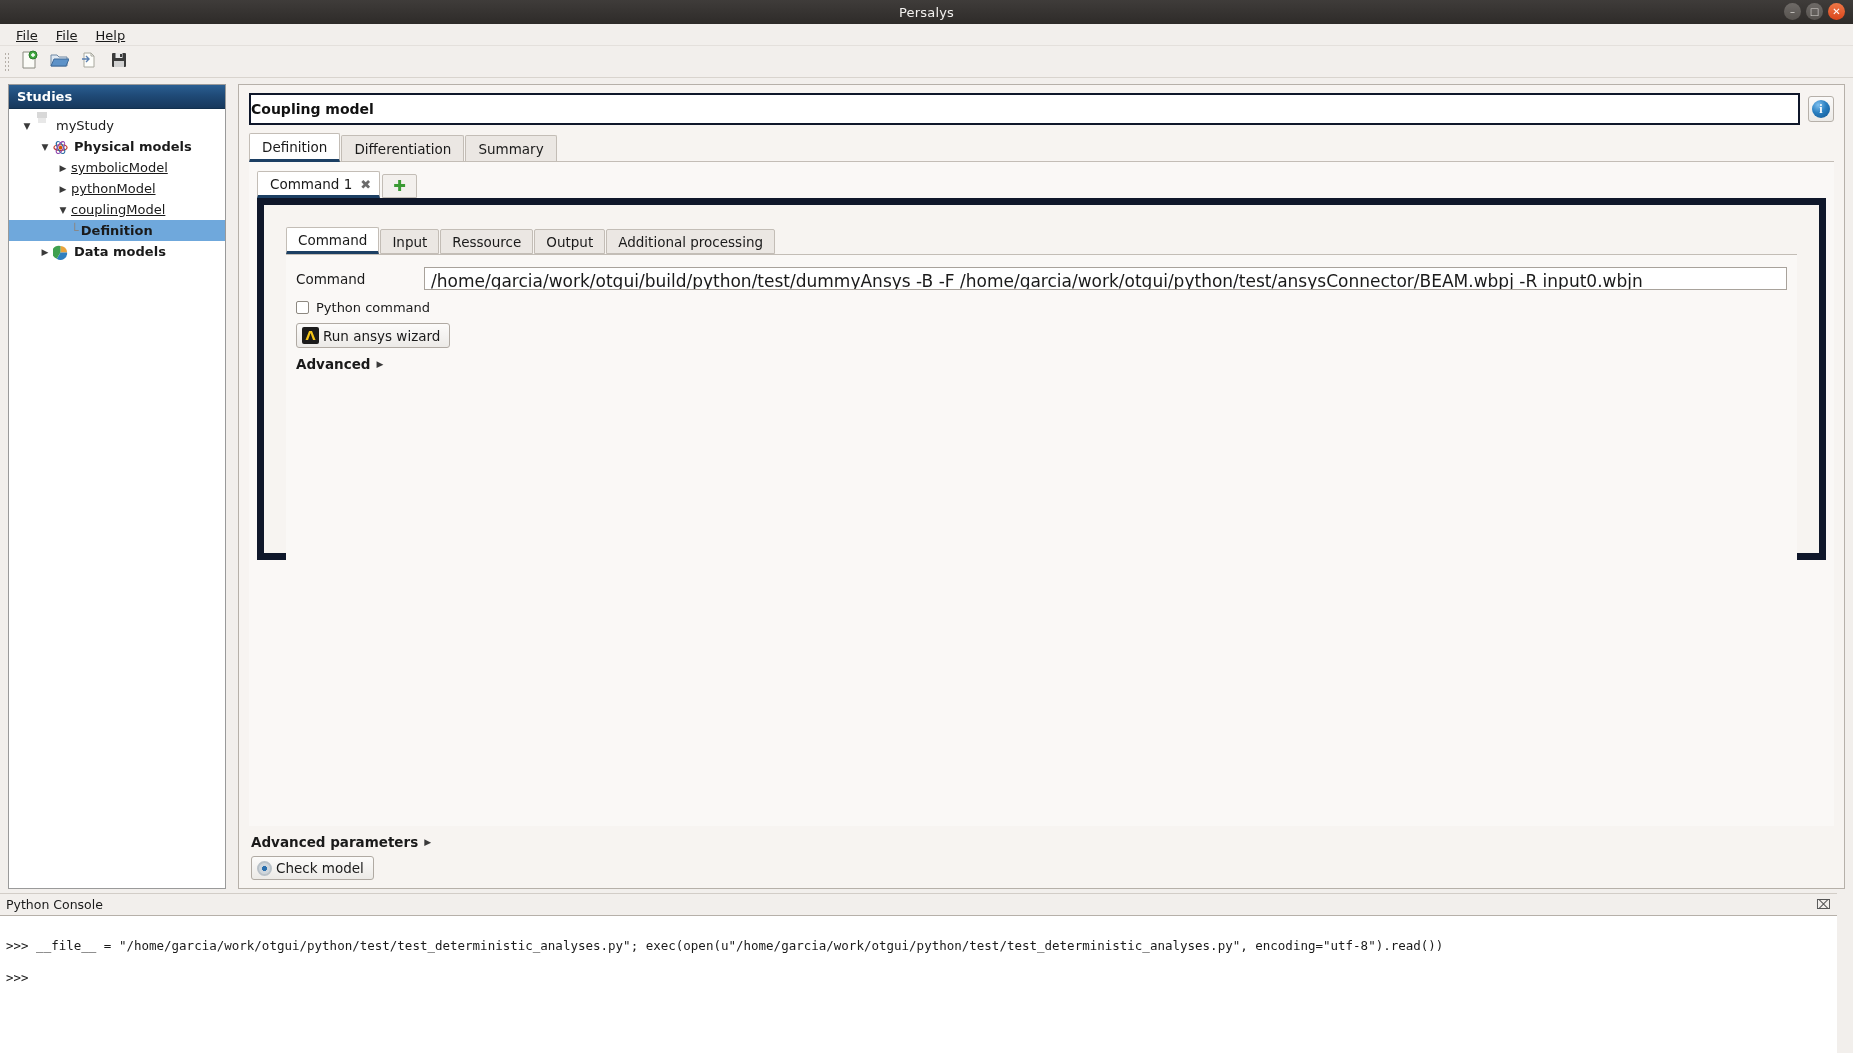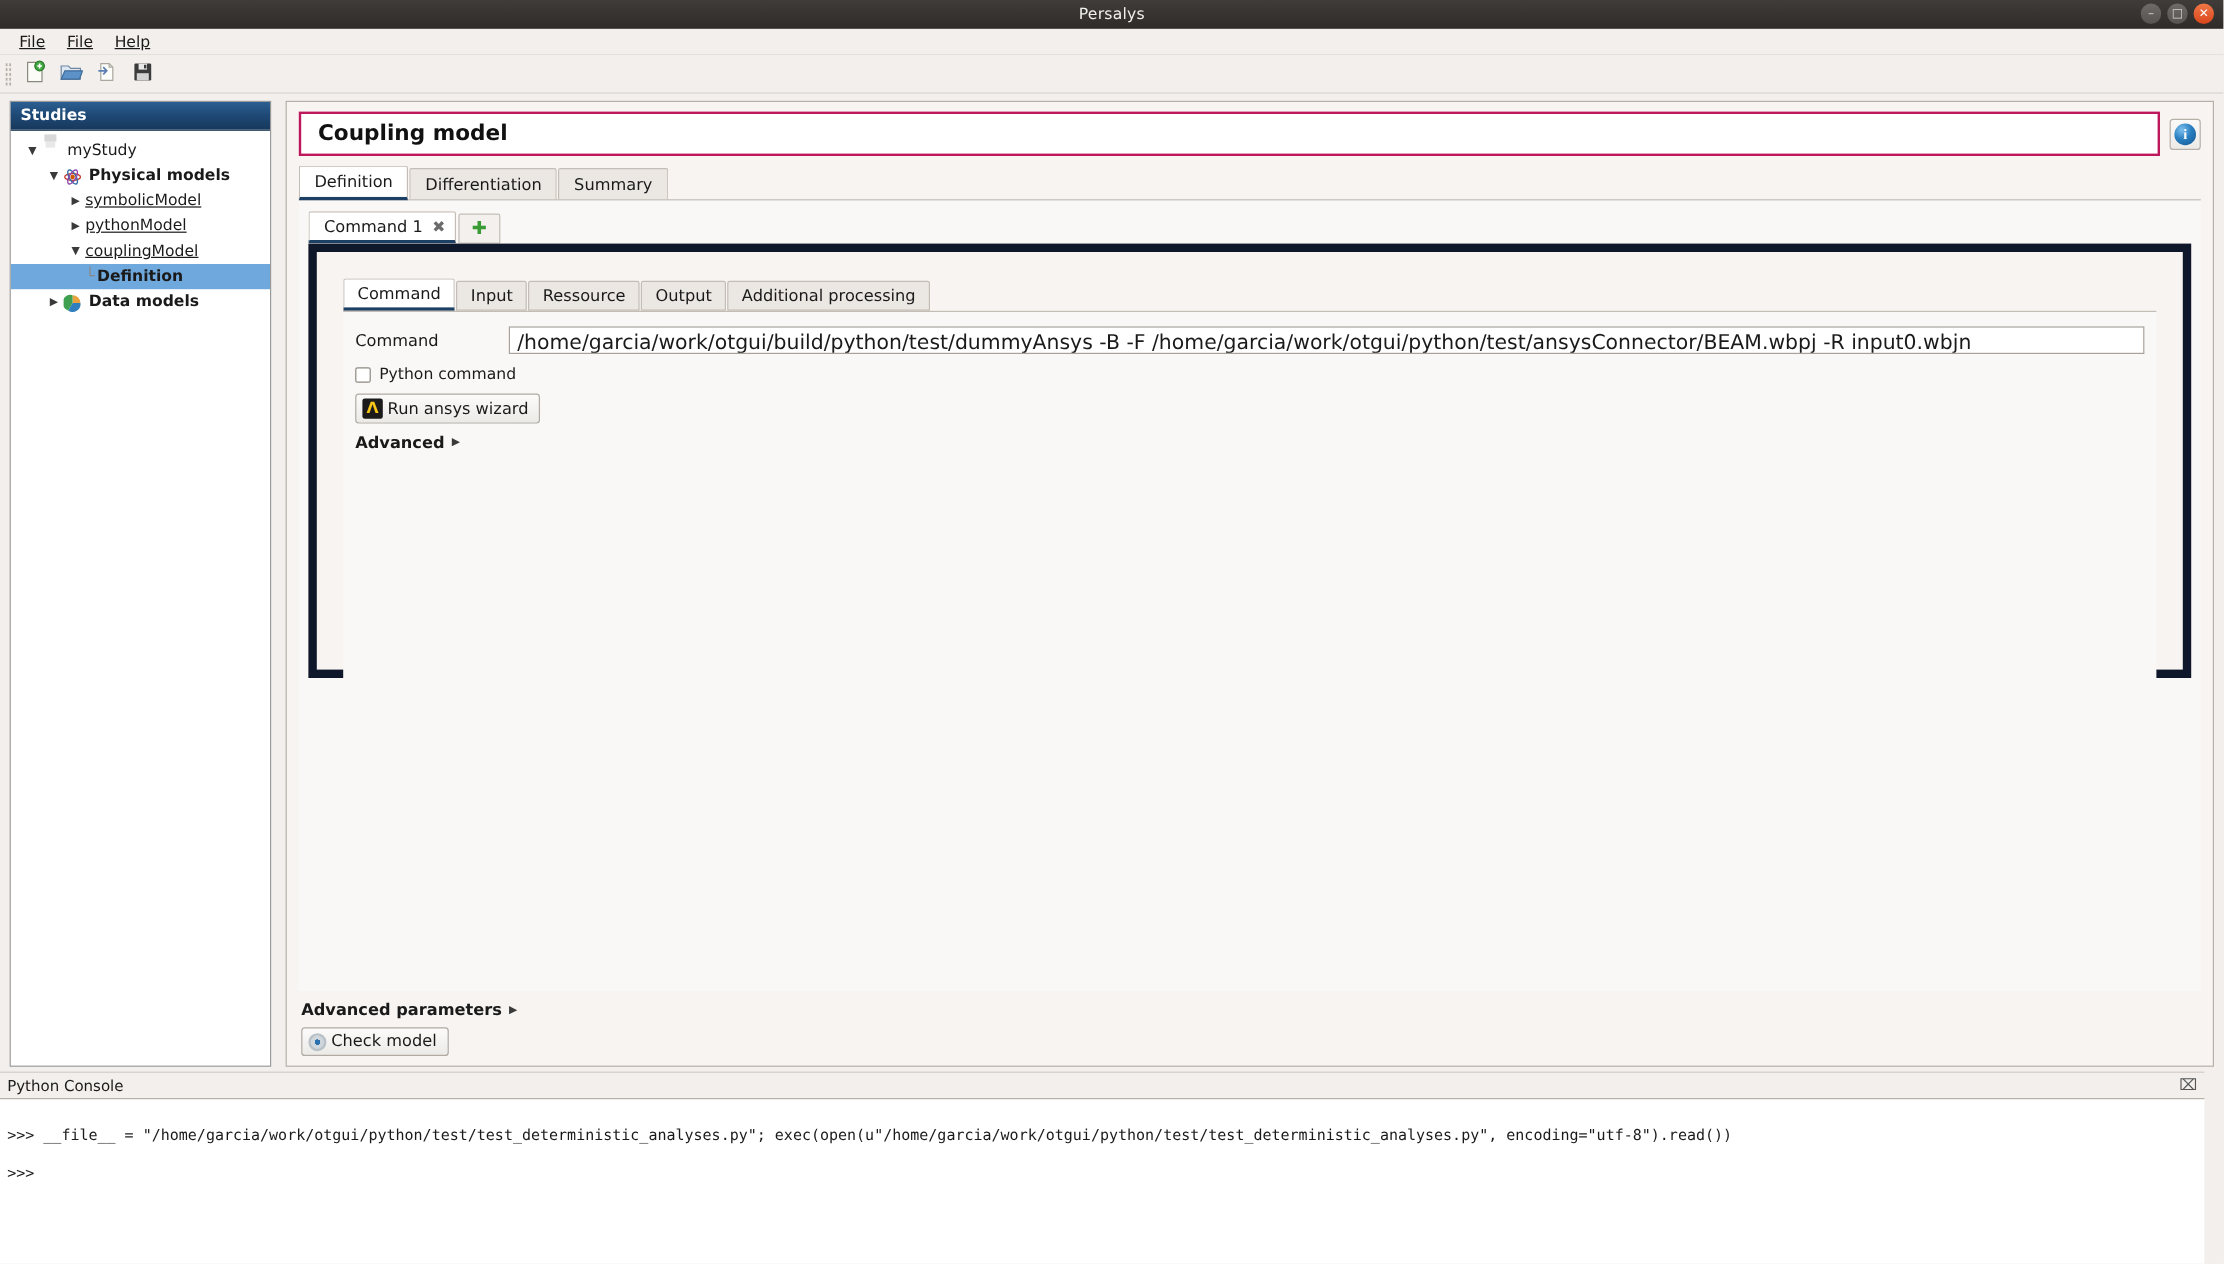--- a/index.html
+++ b/index.html
@@ -115,22 +115,22 @@
   .ico-pie { width:15px; height:15px; margin-top:1px; }
 
   
   #content {
     flex: 1; background: #f7f4f1; border: 1px solid #b6b0a9;
     display: flex; flex-direction: column; min-width: 0;
   }
   #content-inner { padding: 8px 10px 8px 10px; display:flex; flex-direction:column; flex:1; min-height:0;}
   #title-row { display: flex; align-items: center; gap: 8px; }
   #page-title-box {
-    flex: 1; background: #ffffff; border: 2px solid #be185d;
-    padding: 6px 14px; font-weight: bold; font-size: 18px; color: #111;
+    flex: 1; background: #ffffff; border: 2px solid #0f172a;
+    padding: 6px 0; font-weight: bold; font-size: 14px; color: #111;
   }
   .info-btn {
     width: 26px; height: 26px; border: 1px solid #b6b0a9; border-radius: 3px;
     background: linear-gradient(to bottom,#fbfaf9,#eceae7);
     display:flex; align-items:center; justify-content:center;
   }
   .info-circle {
     width: 18px; height: 18px; border-radius: 50%;
     background: radial-gradient(circle at 35% 28%, #7fc0ef 0%, #2a7fc0 45%, #11548f 100%);
     color: #fff; font-weight: bold; font-size: 12px; font-family: "Liberation Serif", serif;

